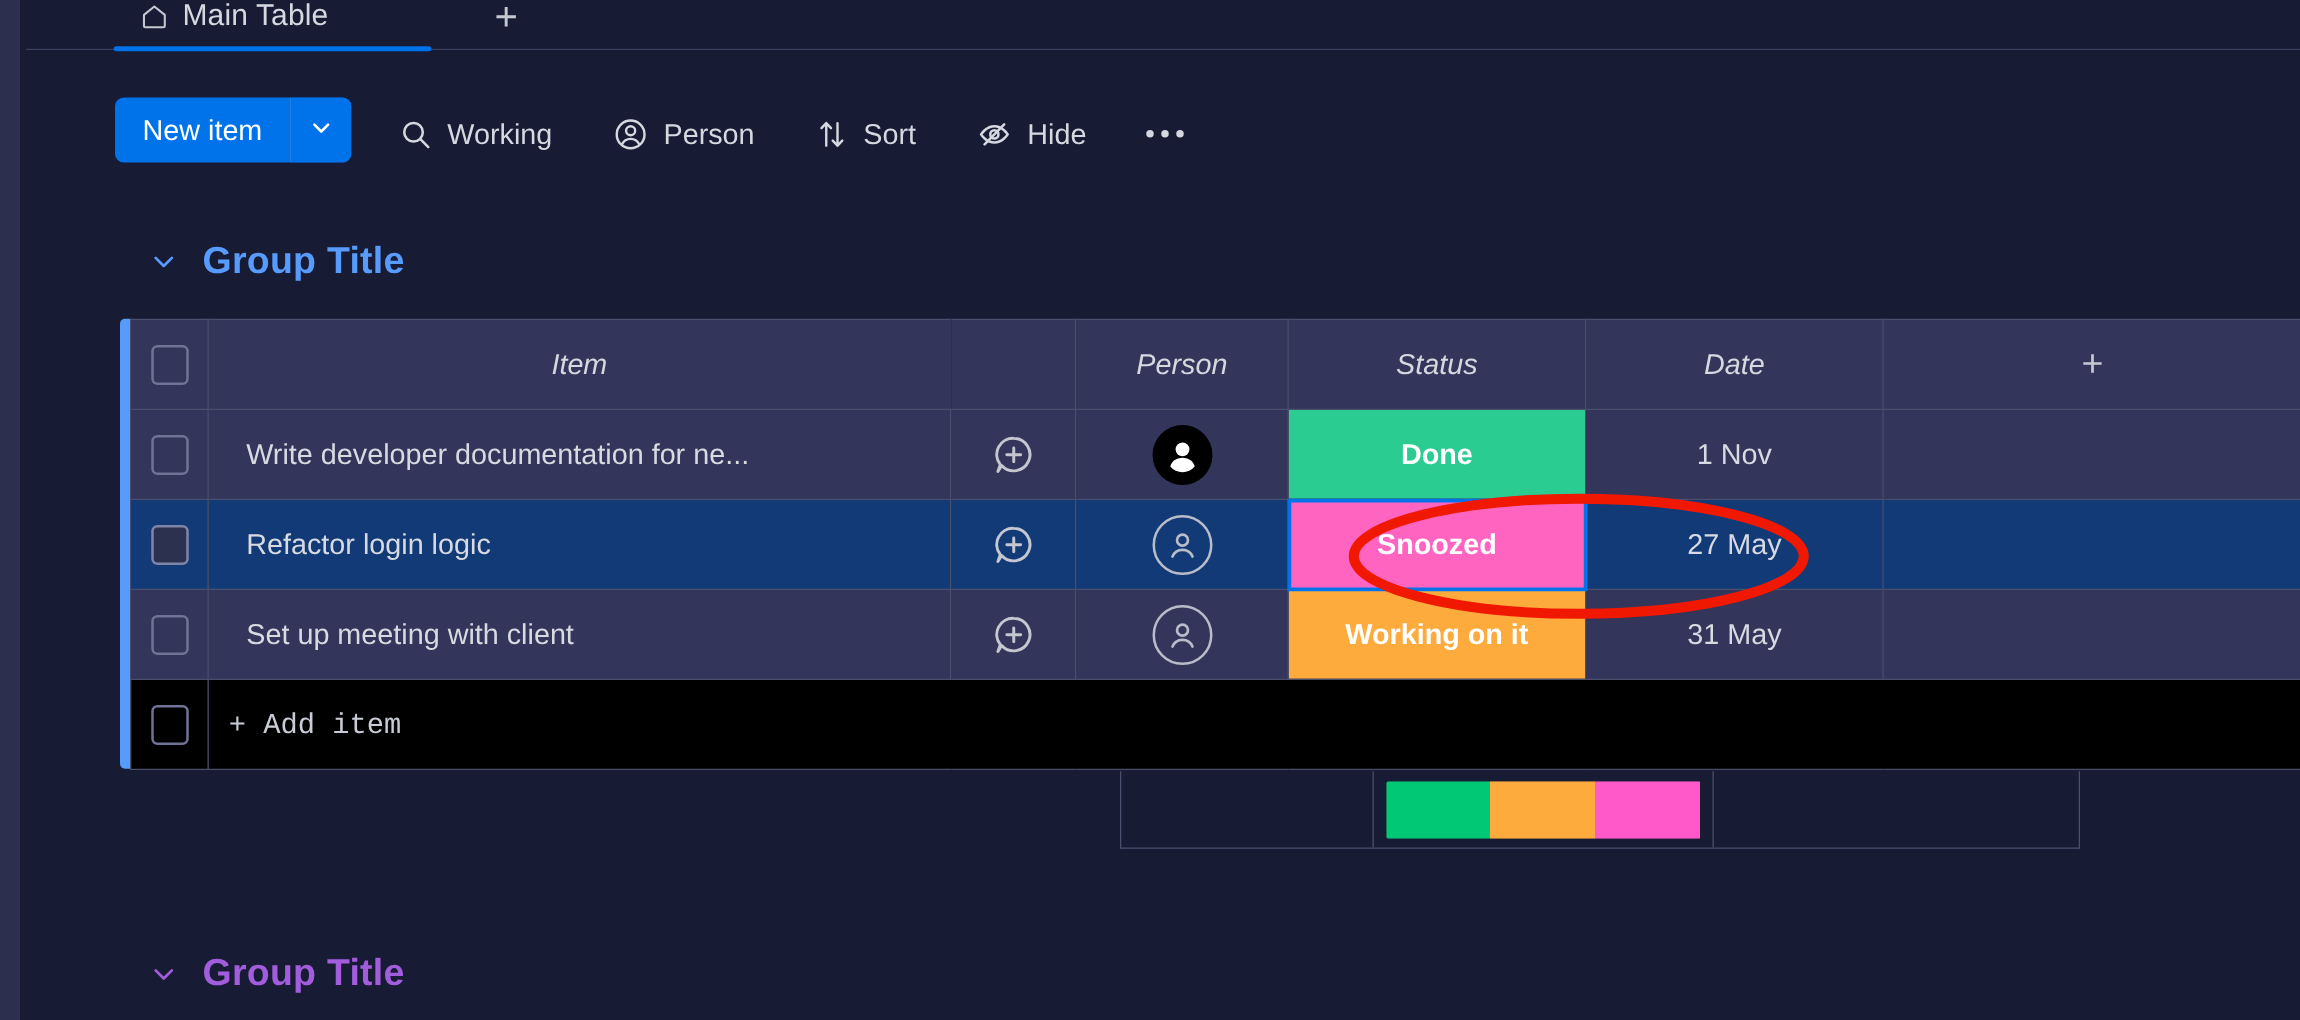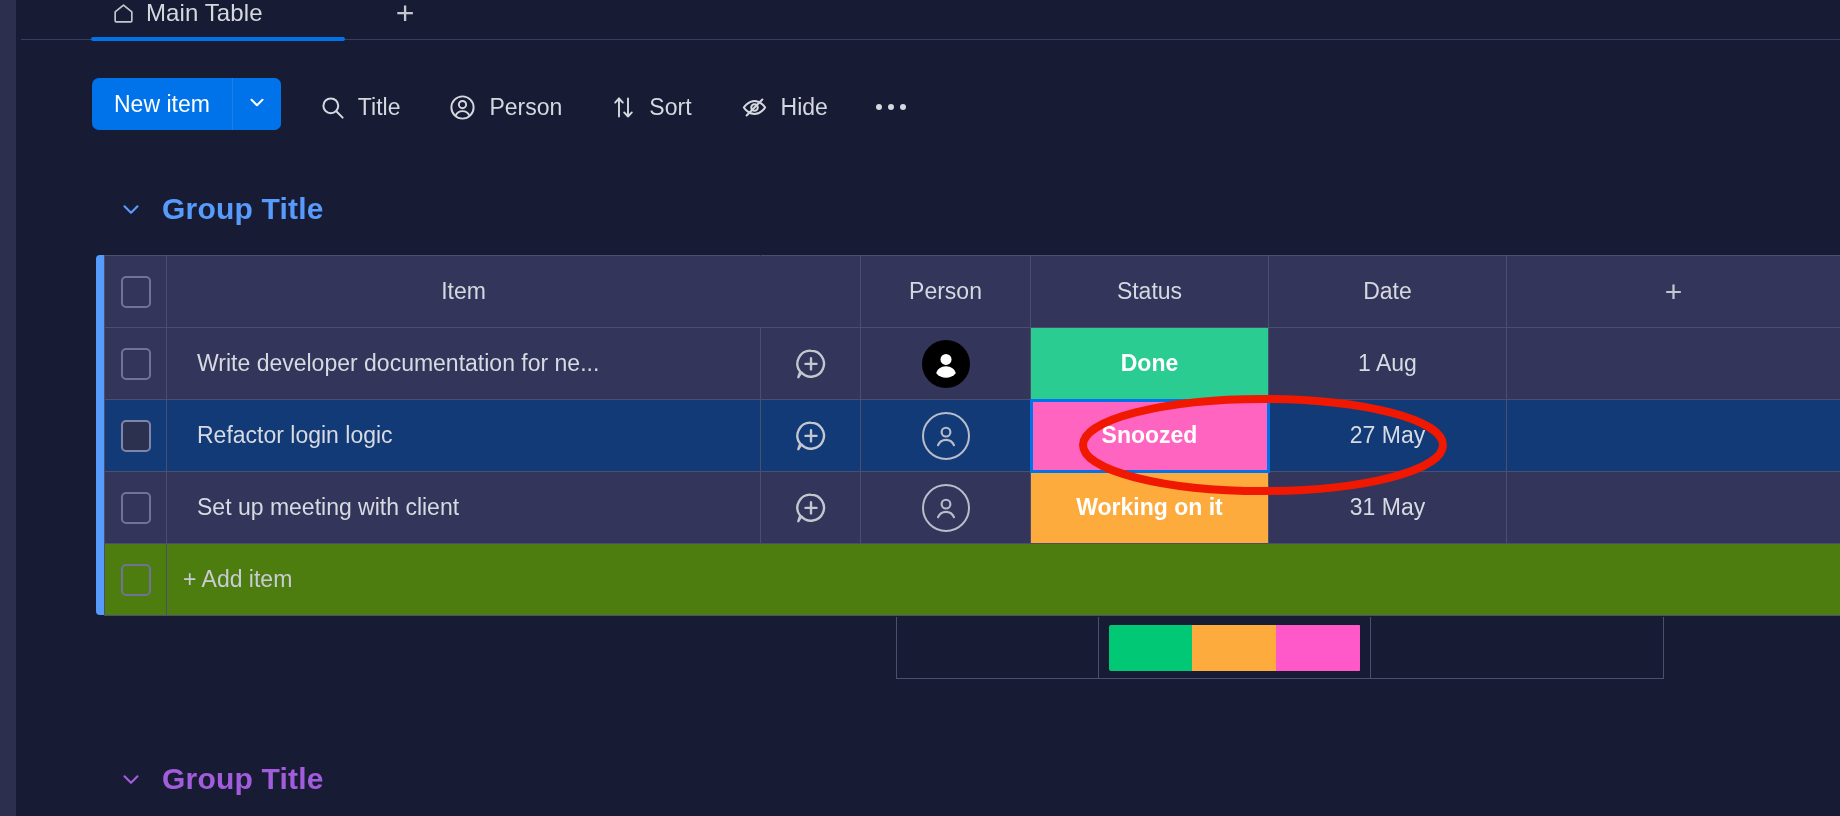--- a/index.html
+++ b/index.html
@@ -162,28 +162,29 @@
   .c-status{ width: 238px; }
   .c-date  { width: 238px; }
   .c-plus  { width: 334px; }
 
   .hdr td {
     background: #33355a;
     color: #d5d8df;
     font-size: 23px;
     text-align: center;
     vertical-align: middle;
+    font-style: italic;
   }
   .hdr td.c-check { background: #33355a; }
   .hdr td.c-chat { background: #33355a; border-left-color: #33355a; border-right-color:#4b4f6e;}
   .hdr td.c-item { border-right-color: #33355a; }
 
   .row td { background: #33355a; vertical-align: middle; }
   .row.selected td { background: #123a77; }
-  .row.addrow td { background: #4d7c0f; }
+  .row.addrow td { background: #000000; font-family: Liberation Mono, monospace; }
   .item-text {
     color: #d8dae2;
     font-size: 23px;
     padding-left: 30px;
     white-space: nowrap;
     overflow: hidden;
     text-overflow: ellipsis;
   }
   .additem-text {
     color: #c9ccd6;
@@ -308,21 +309,21 @@
       </div>
     </div>
 
     <div class="tbtn">
       <span class="ic">
         <svg width="27" height="27" viewBox="0 0 24 24" fill="none" stroke="#d5d8df" stroke-width="1.8" stroke-linecap="round">
           <circle cx="10.5" cy="10.5" r="6.6"></circle>
             <path d="M15.4 15.4 21 21"></path>
         </svg>
       </span>
-      <span>Title</span>
+      <span>Working</span>
     </div>
 
     <div class="tbtn">
       <span class="ic">
         <svg width="29" height="29" viewBox="0 0 24 24" fill="none" stroke="#d5d8df" stroke-width="1.6">
           <circle cx="12" cy="12" r="9.2"></circle>
             <circle cx="12" cy="9.6" r="3"></circle>
           <path d="M6.3 18.6a6.3 6.3 0 0 1 11.4 0" stroke-linecap="round"></path>
         </svg>
       </span>
@@ -418,21 +419,21 @@
             <svg width="34" height="34" viewBox="0 0 24 24" fill="#ffffff">
               <circle cx="12" cy="8.8" r="3.9"></circle>
               <path d="M12 13.6c-3.6 0-6.2 2.1-6.9 4.9a9 9 0 0 0 13.8 0c-.7-2.8-3.3-4.9-6.9-4.9z"></path>
             </svg>
           </div>
         </td>
         <td class="status-cell">
           <div class="status-pill" style="background: rgb(43, 204, 146);">Done</div>
         </td>
         <td>
-          <div class="date-text">1 Aug</div>
+          <div class="date-text">1 Nov</div>
         </td>
         <td></td>
       </tr>
 
       <tr class="row selected">
         <td>
           <div class="chkbox"></div>
         </td>
         <td>
           <div class="item-text">Refactor login logic</div>

